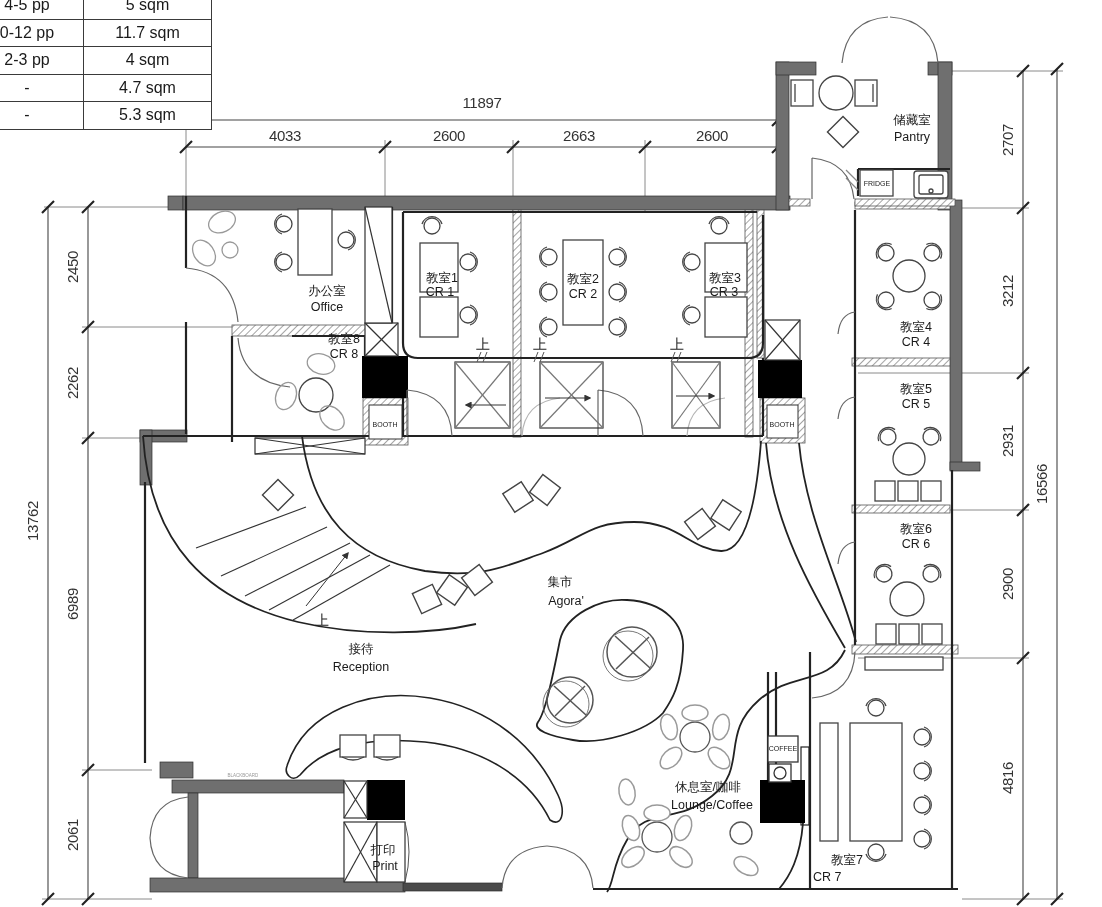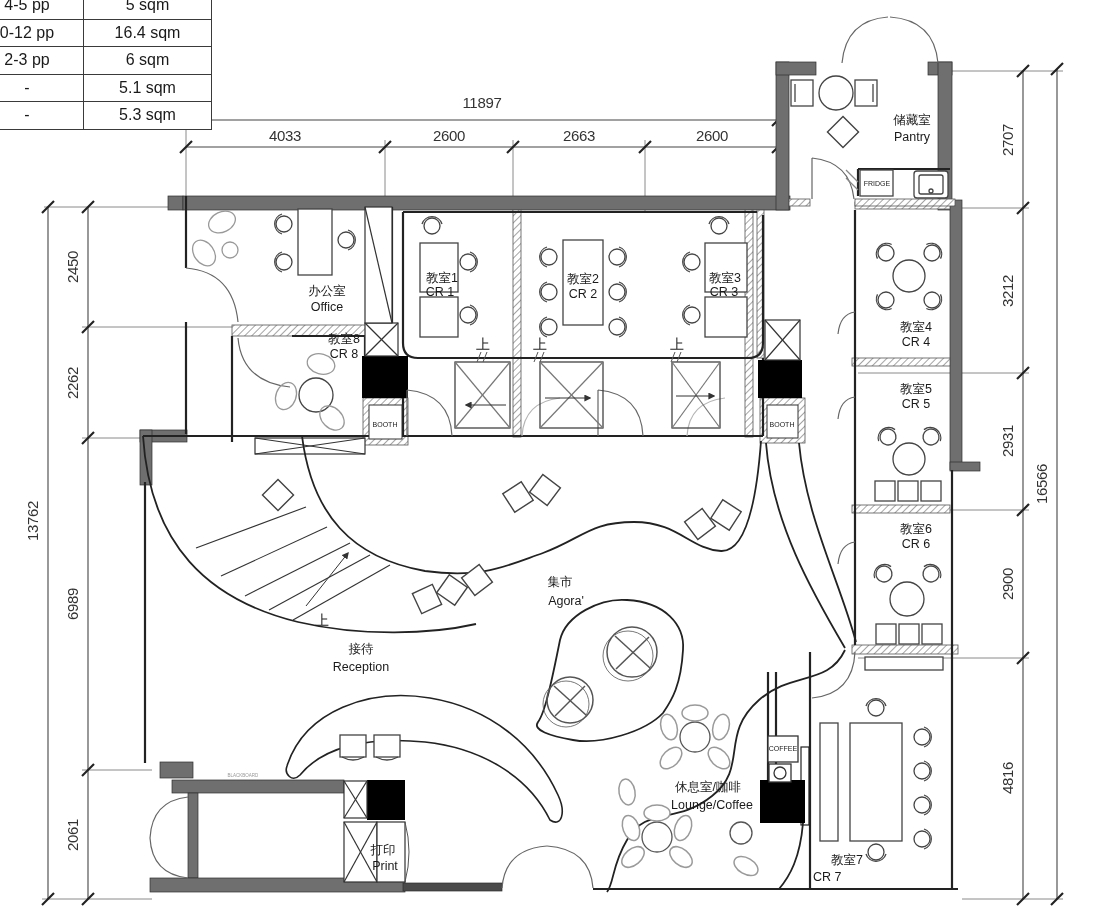--- a/index.html
+++ b/index.html
@@ -452,29 +452,29 @@
 </svg>
 
 <table class="legend">
   <tbody>
     <tr>
       <td class="c1">4-5 pp</td>
       <td class="c2">5 sqm</td>
     </tr>
     <tr>
       <td class="c1">0-12 pp</td>
-      <td class="c2">16.4 sqm</td>
+      <td class="c2">11.7 sqm</td>
     </tr>
     <tr>
       <td class="c1">2-3 pp</td>
-      <td class="c2">6 sqm</td>
+      <td class="c2">4 sqm</td>
     </tr>
     <tr>
       <td class="c1">-</td>
-      <td class="c2">5.1 sqm</td>
+      <td class="c2">4.7 sqm</td>
     </tr>
     <tr>
       <td class="c1">-</td>
       <td class="c2">5.3 sqm</td>
     </tr>
   </tbody>
 </table>
 
 </div>
 

